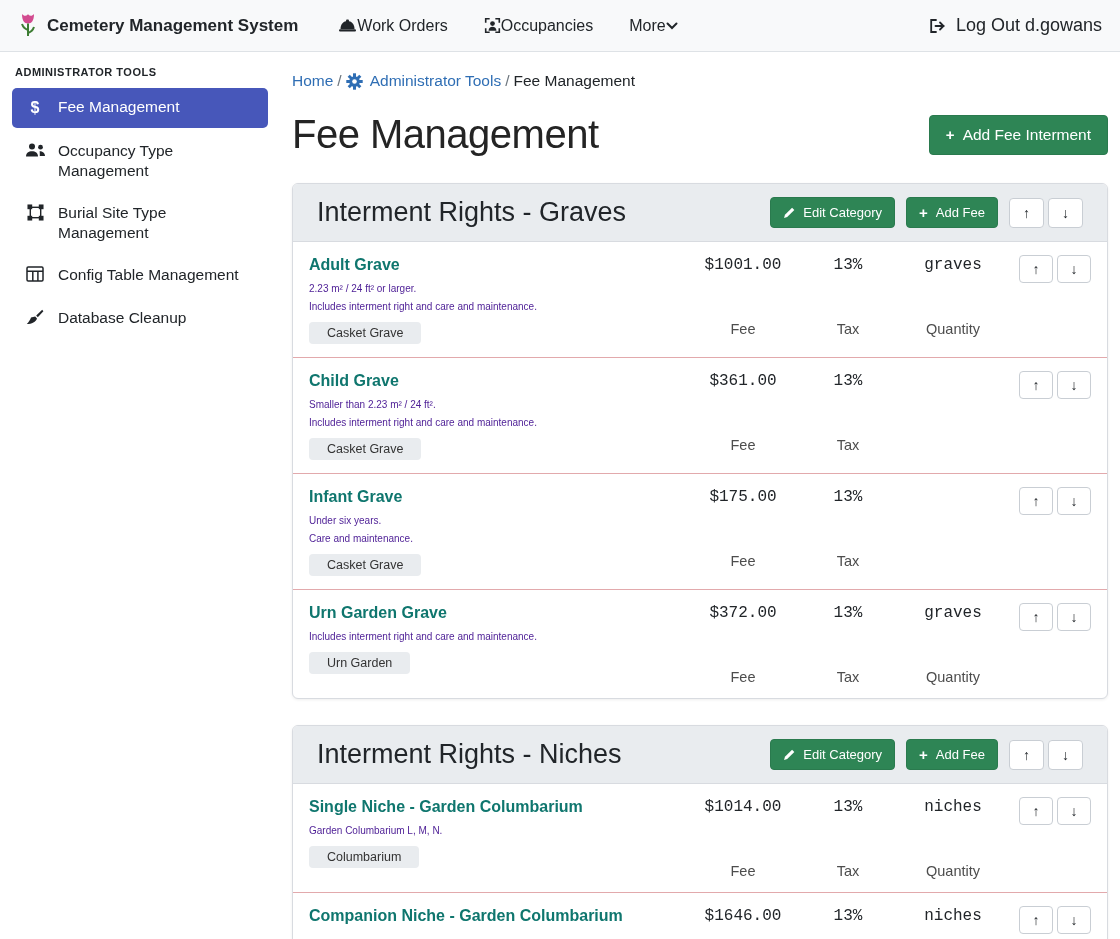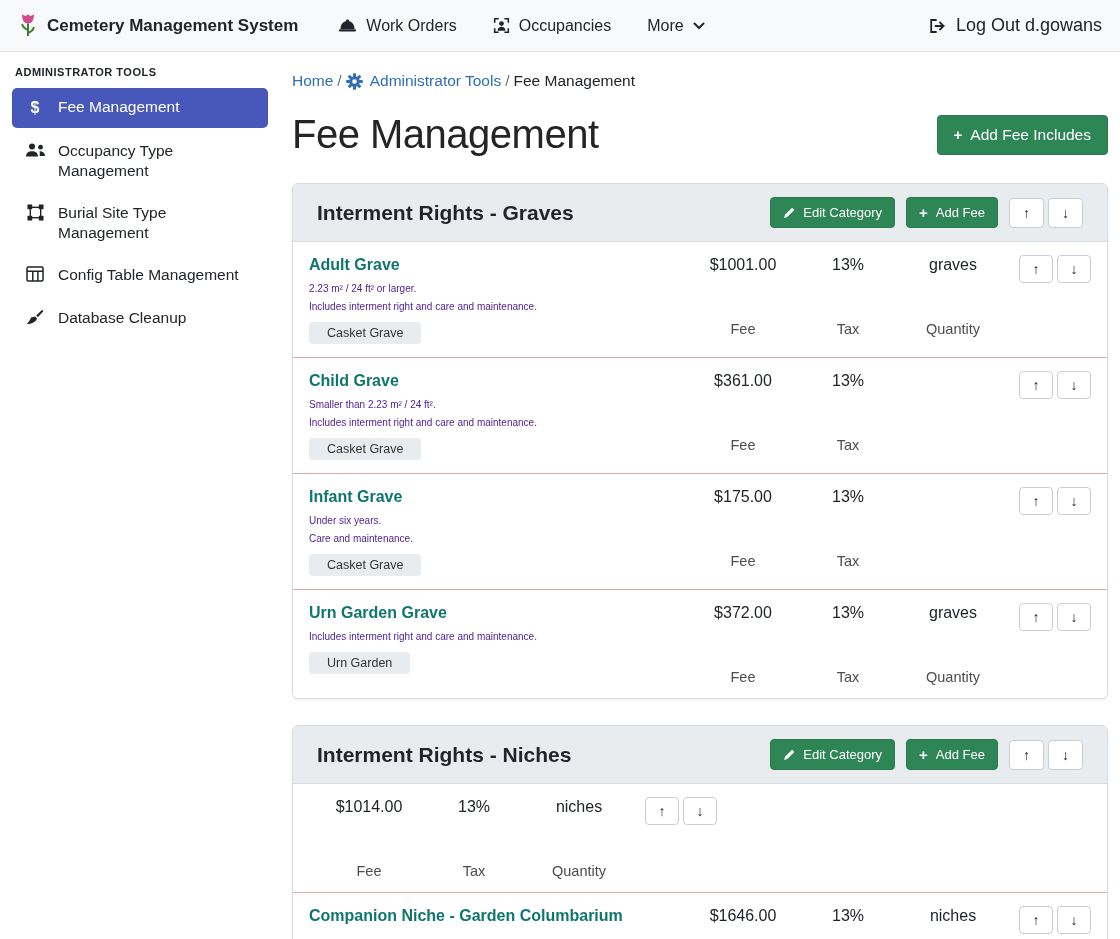--- a/index.html
+++ b/index.html
@@ -8,21 +8,21 @@
     font-family: "Liberation Sans", "DejaVu Sans", sans-serif;
     color:#212529; background:#fff; font-size:15px;
   }
   
   .navbar {
     height:52px; background:#f8f9fa; border-bottom:1px solid #dee2e6;
     display:flex; align-items:center; padding:9px 18px;
   }
   .brand { display:flex; align-items:center; gap:9px; font-weight:700; font-size:17px; cursor:pointer; }
   .nav-items { display:flex; align-items:center; gap:36px; margin-left:40px; }
-  .nav-item { display:flex; align-items:center; gap:9px; font-size:16px; cursor:pointer; }
+  .nav-item { display:flex; align-items:center; font-size:16px; cursor:pointer; }
   .nav-right { margin-left:auto; display:flex; align-items:center; gap:9px; font-size:18px; cursor:pointer; }
   .nav-ic { display:inline-flex; align-items:center; }
   
   .layout { display:flex; height:887px; }
   .sidebar { width:280px; flex-shrink:0; padding:14px 12px 0 12px; }
   .sidebar-heading { font-size:11px; font-weight:700; letter-spacing:.5px; color:#212529; padding:0 3px 10px 3px; }
   .side-item {
     display:flex; align-items:flex-start; gap:12px; padding:9px 12px;
     border-radius:5px; font-size:15.5px; line-height:1.3; cursor:pointer; margin-bottom:4px; color:#212529;
   }
@@ -47,37 +47,37 @@
   .plus { font-weight:700; font-size:15px; line-height:1; }
   
   .card {
     border:1px solid #d8dbe0; border-radius:6px; margin-top:26px;
     box-shadow:0 1px 3px rgba(0,0,0,.07); overflow:hidden; background:#fff;
   }
   .card-header {
     background:#e9ecef; border-bottom:1px solid #d8dbe0;
     display:flex; align-items:center; padding:13px 24px;
   }
-  .card-title { font-size:21px; font-weight:700; color:#212529; flex:1; }
+  .card-title { font-size:27px; font-weight:400; color:#212529; flex:1; }
   .card-actions { display:flex; align-items:center; gap:11px; }
   .arrow-pair { display:flex; gap:4px; }
   .arrow-btn {
     width:35px; height:30px; background:#fff; border:1px solid #c9ced4; border-radius:4px;
     font-size:14px; color:#212529; cursor:pointer; font-family:inherit; line-height:1;
   }
   
   .fee-row { display:flex; align-items:flex-start; padding:13px 16px; border-bottom:1px solid #e2a9ac; }
   .fee-row:last-child { border-bottom:none; }
   .fee-left { flex:1; min-width:0; padding-top:1px; }
   .fee-name { display:inline-block; font-size:16px; font-weight:700; color:#0f766e; text-decoration:none; cursor:pointer; margin-bottom:9px; }
   .fee-desc { font-size:10px; color:#4c1d95; margin-bottom:7px; }
   .badge { display:inline-block; background:#e9ecef; color:#333; font-size:12.5px; padding:4px 18px; border-radius:4px; margin-top:3px; }
   .fee-col { text-align:center; padding-top:1px; }
   .col-fee { width:120px; } .col-tax { width:90px; } .col-qty { width:120px; }
-  .fee-col .val { font-size:16px; color:#212529; margin-bottom:7px; }
+  .fee-col .val { font-size:16px; color:#212529; margin-bottom:7px;font-family:Liberation Mono, monospace; }
   .fee-col .lbl { font-size:14.5px; color:#4d4d4d;margin-top:47px; }
   .fee-arrows { width:78px; display:flex; justify-content:flex-end; }
   .fee-arrows .arrow-btn { height:28px; width:34px; }
 </style>
 </head>
 <body>
 
 <nav class="navbar">
   <div class="brand">
     <span class="nav-ic">
@@ -207,21 +207,21 @@
         <span>Administrator Tools</span>
       </a>
       <span class="crumb-sep">/</span>
       <span class="crumb-current">Fee Management</span>
     </div>
 
     <div class="page-head">
       <h1 class="page-title">Fee Management</h1>
       <button class="btn-green btn-add-category">
         <span class="plus">+</span>
-        <span>Add Fee Includes</span>
+        <span>Add Fee Interment</span>
       </button>
     </div>
 
     <section class="card">
       <header class="card-header">
         <h2 class="card-title">Interment Rights - Graves</h2>
         <div class="card-actions">
           <button class="btn-green btn-small">
             <span class="nav-ic">
               <svg width="12" height="12" viewBox="0 0 16 16" fill="#fff">
@@ -352,20 +352,25 @@
             <span>Add Fee</span>
           </button>
           <div class="arrow-pair">
             <button class="arrow-btn">↑</button>
             <button class="arrow-btn">↓</button>
           </div>
         </div>
       </header>
 
       <div class="fee-row">
+        <div class="fee-left">
+          <a class="fee-name">Single Niche - Garden Columbarium</a>
+          <div class="fee-desc">Garden Columbarium L, M, N.</div>
+          <span class="badge">Columbarium</span>
+        </div>
         <div class="fee-col col-fee">
           <div class="val">$1014.00</div>
           <div class="lbl">Fee</div>
         </div>
         <div class="fee-col col-tax">
           <div class="val">13%</div>
           <div class="lbl">Tax</div>
         </div>
         <div class="fee-col col-qty">
           <div class="val">niches</div>

